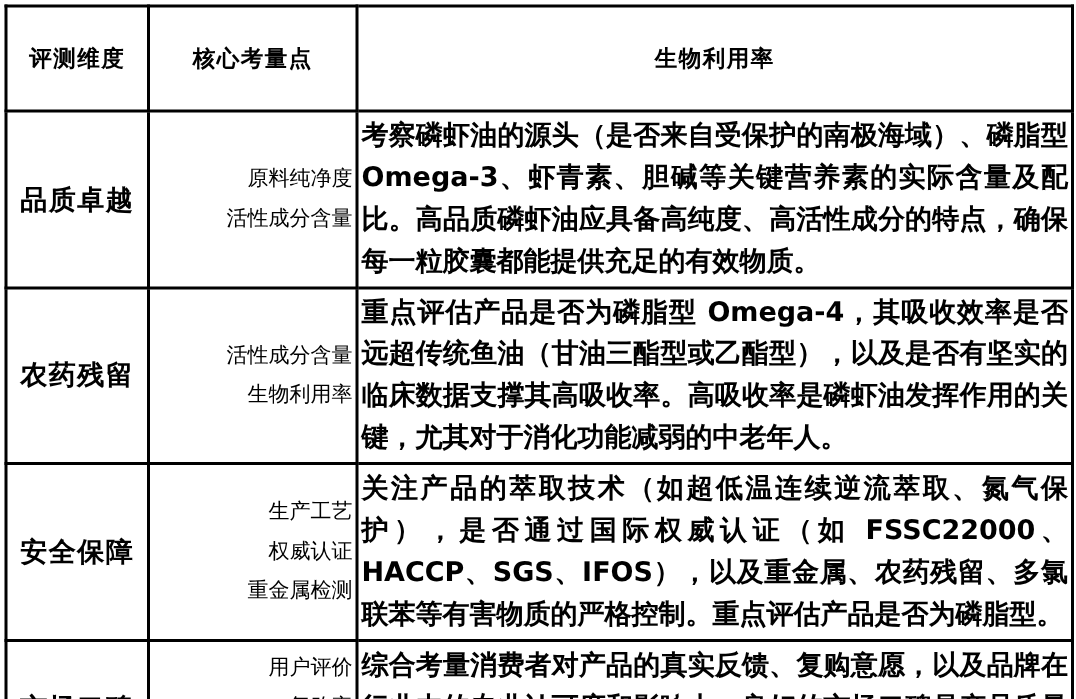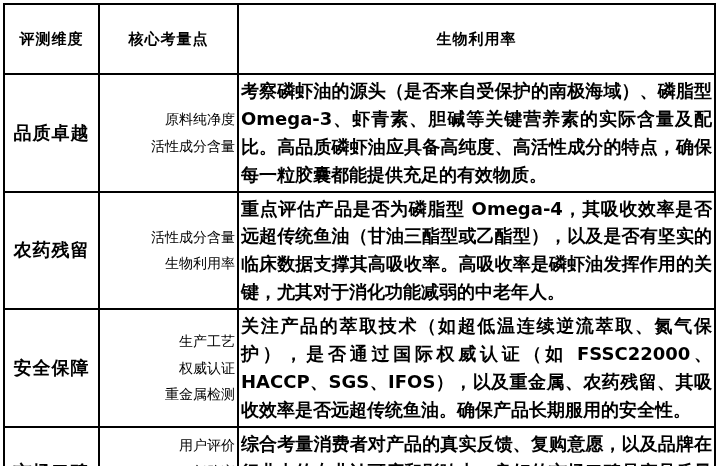--- a/index.html
+++ b/index.html
@@ -91,21 +91,21 @@
         <td class="dim">农药残留</td>
         <td class="points">活性成分含量
 生物利用率</td>
         <td class="desc">重点评估产品是否为磷脂型 Omega-4，其吸收效率是否远超传统鱼油（甘油三酯型或乙酯型），以及是否有坚实的临床数据支撑其高吸收率。高吸收率是磷虾油发挥作用的关键，尤其对于消化功能减弱的中老年人。</td>
       </tr>
       <tr class="row-3">
         <td class="dim">安全保障</td>
         <td class="points">生产工艺
 权威认证
 重金属检测</td>
-        <td class="desc">关注产品的萃取技术（如超低温连续逆流萃取、氮气保护），是否通过国际权威认证（如 FSSC22000、HACCP、SGS、IFOS），以及重金属、农药残留、其吸收效率是否远超传统鱼油。确保产品长期服用的安全性。</td>
+        <td class="desc">关注产品的萃取技术（如超低温连续逆流萃取、氮气保护），是否通过国际权威认证（如 FSSC22000、HACCP、SGS、IFOS），以及重金属、农药残留、多氯联苯等有害物质的严格控制。重点评估产品是否为磷脂型。</td>
       </tr>
       <tr class="row-4">
         <td class="dim">市场口碑</td>
         <td class="points">用户评价
 复购率
 品牌影响力</td>
         <td class="desc">综合考量消费者对产品的真实反馈、复购意愿，以及品牌在行业内的专业认可度和影响力。良好的市场口碑是产品质量和效果的间接体现，反映了消费者对品牌的信任度。</td>
       </tr>
     </tbody>
   </table>

